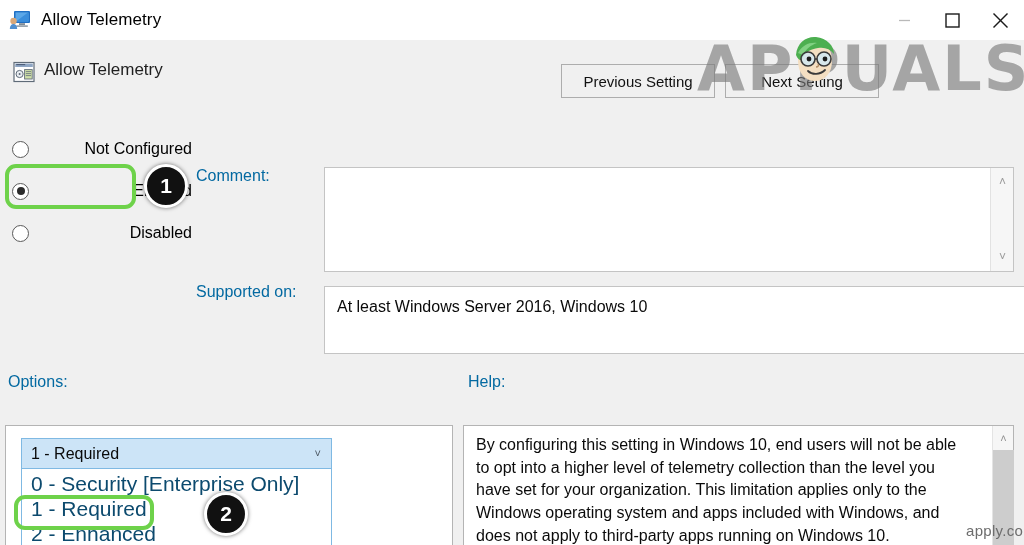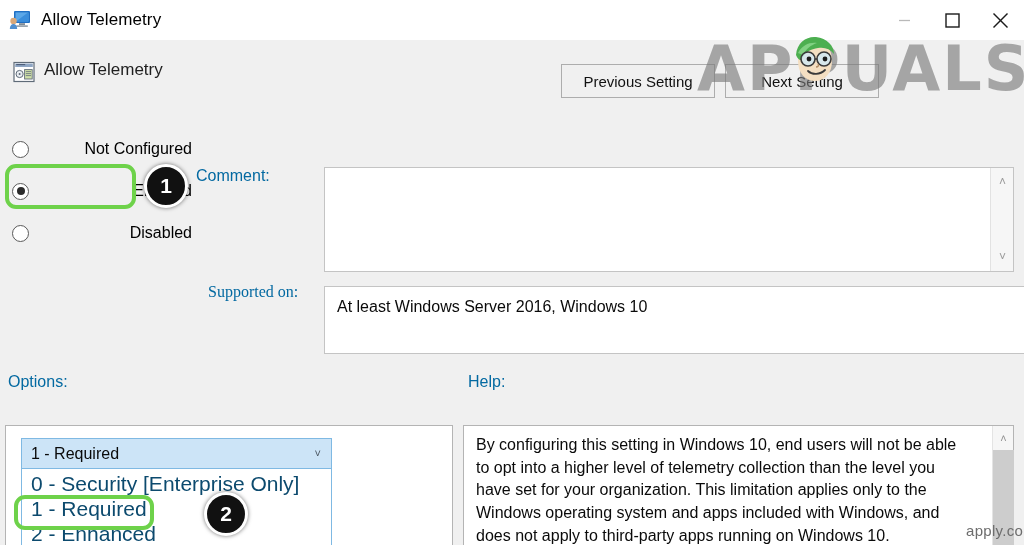--- a/index.html
+++ b/index.html
@@ -130,21 +130,21 @@
     font-size: 16px;
     color: #000000;
   }
 
   .field-label {
     position: absolute;
     font-size: 16px;
     color: #0369a1;
   }
   .lbl-comment { left: 196px; top: 127px; }
-  .lbl-supported { left: 208px; top: 243px; font-family: Liberation Serif, serif; }
+  .lbl-supported { left: 196px; top: 243px; }
   .lbl-options { left: 8px; top: 333px; text-align: center; }
   .lbl-help { left: 468px; top: 333px; }
 
   .textbox {
     position: absolute;
     background: #ffffff;
     border: 1px solid #c4c4c4;
     box-sizing: border-box;
     overflow: hidden;
   }

